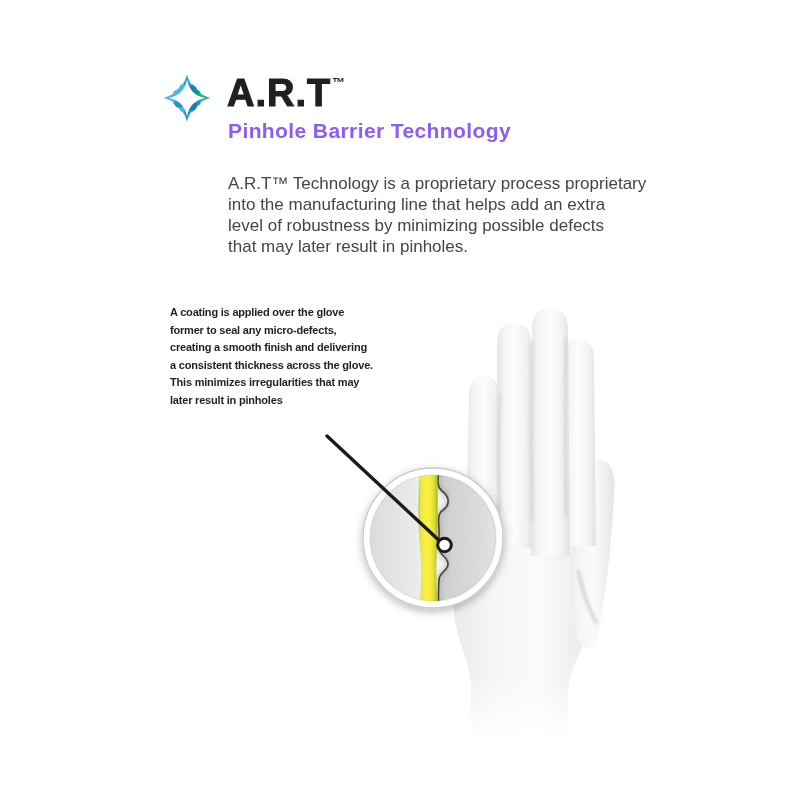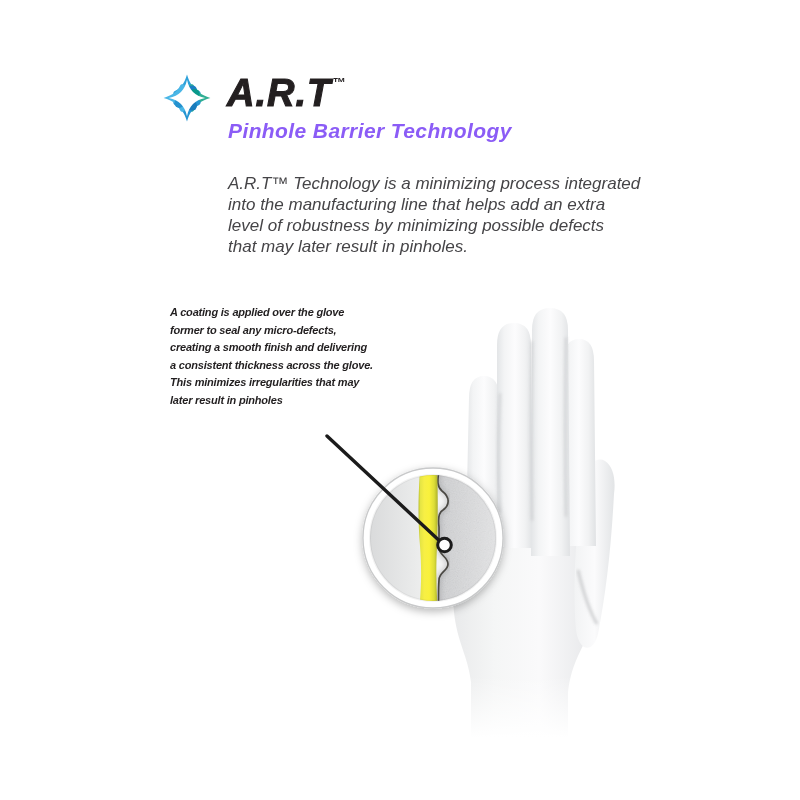--- a/index.html
+++ b/index.html
@@ -1,20 +1,19 @@
 <!DOCTYPE html>
 <html><head>
 <meta charset="utf-8">
 <style>
   * { margin:0; padding:0; box-sizing:border-box; }
   html,body { background:#fff; }
   .canvas{
     position:relative; width:800px; height:800px; background:#fff; overflow:hidden;
     font-family:"Liberation Sans", sans-serif;
-    font-style:italic;
   }
   .logo{ position:absolute; left:161px; top:70px; width:52px; height:56px; }
   .title-wrap{ position:absolute; left:227px; top:74px; color:#231f20; }
   .title{
     font-size:38px; font-weight:bold; letter-spacing:1px; line-height:1;
     -webkit-text-stroke:1.1px #231f20;
   }
   .tm{ font-size:13px; font-weight:bold; vertical-align:top; position:relative; top:1px; left:1px; -webkit-text-stroke:0; }
   .subtitle{
     position:absolute; left:228px; top:119px; font-size:21px; font-weight:bold;
@@ -48,21 +47,21 @@
       <circle cx="-9" cy="6" r="5.5" fill="#2492cf"></circle>
       <path fill="#ffffff" d="M0,-21 C2.5,-9 9,-2.5 21,0 C9,2.5 2.5,9 0,21 C-2.5,9 -9,2.5 -21,0 C-9,-2.5 -2.5,-9 0,-21 Z"></path>
     </g>
   </svg>
 
   <div class="title-wrap">
     <span class="title">A.R.T</span><span class="tm">™</span>
   </div>
   <div class="subtitle">Pinhole Barrier Technology</div>
 
-  <p class="intro">A.R.T™ Technology is a minimizing process integrated
+  <p class="intro">A.R.T™ Technology is a proprietary process proprietary
 into the manufacturing line that helps add an extra
 level of robustness by minimizing possible defects
 that may later result in pinholes.</p>
 
   <p class="callout">A coating is applied over the glove
 former to seal any micro-defects,
 creating a smooth finish and delivering
 a consistent thickness across the glove.
 This minimizes irregularities that may
 later result in pinholes</p>

